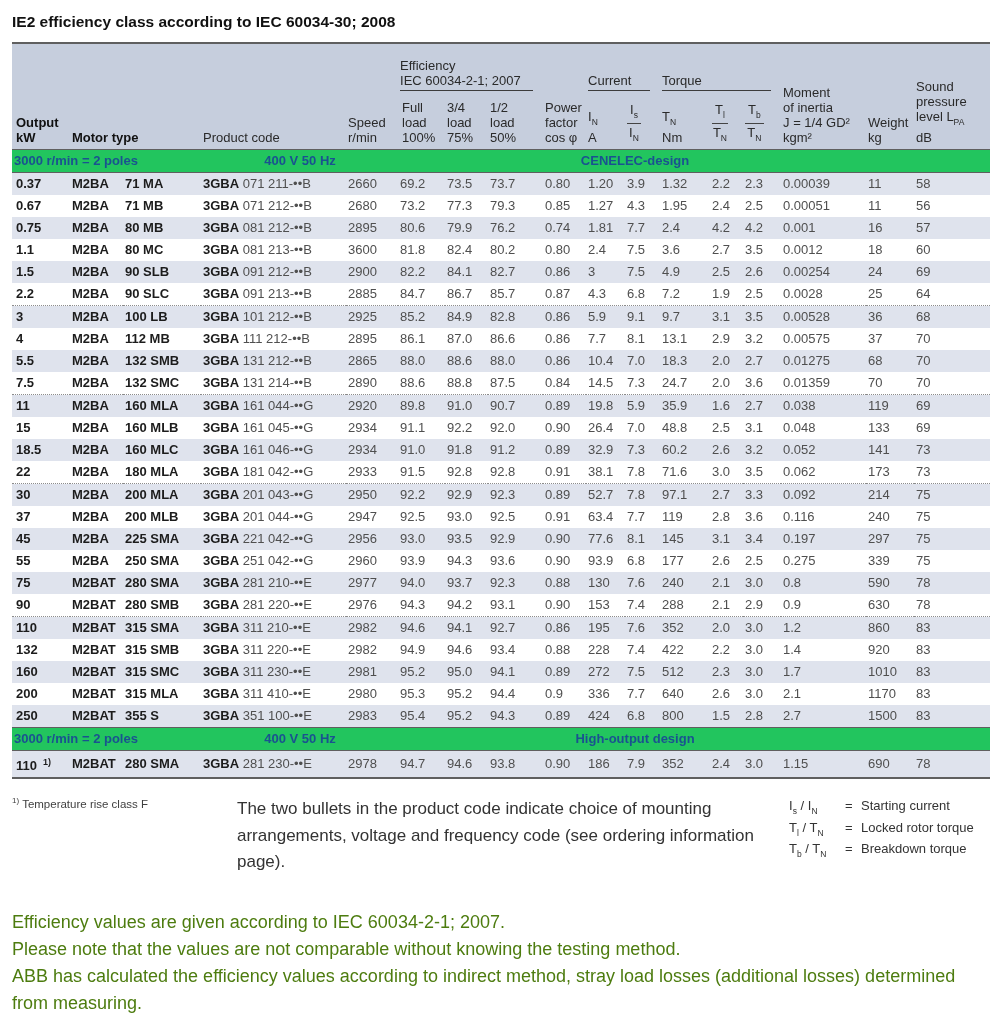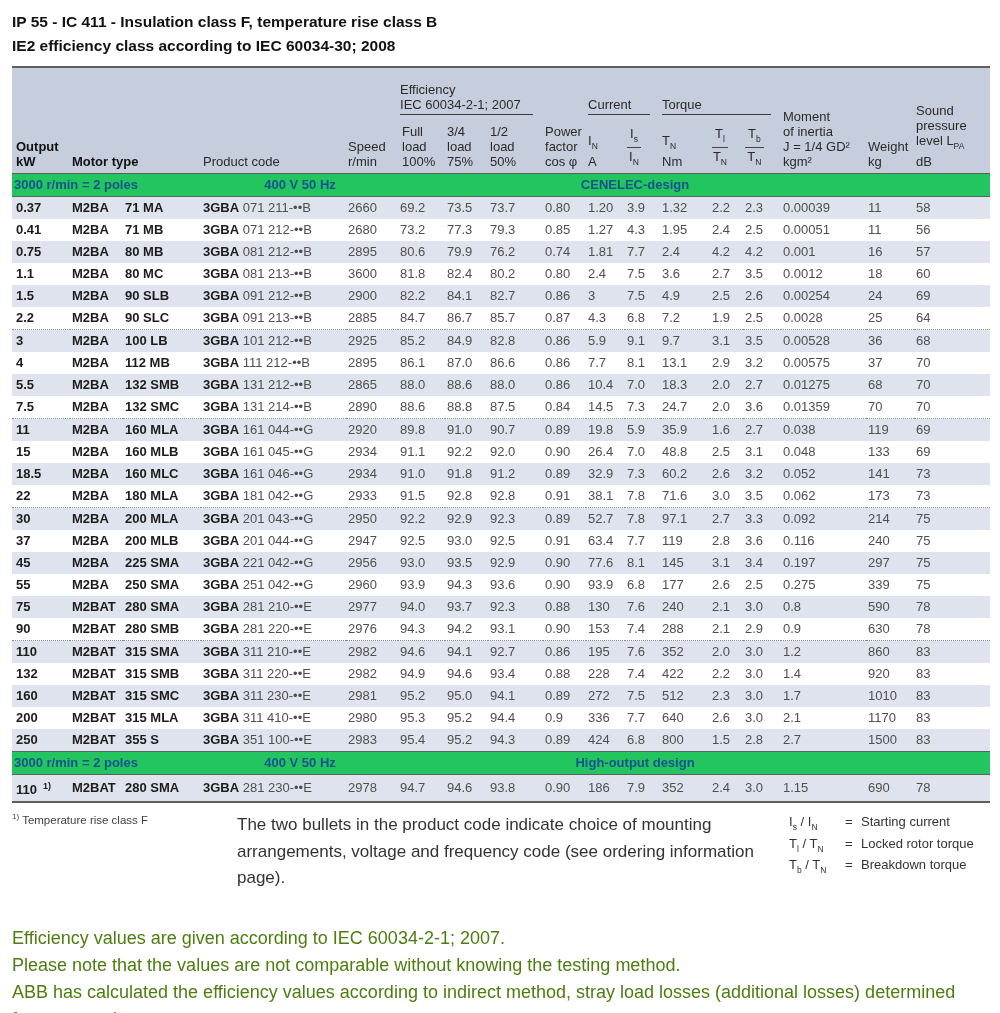--- a/index.html
+++ b/index.html
@@ -19,38 +19,37 @@
   .fnum{border-bottom:1px solid #444;padding:0 3px 2px;}
   .fden{padding-top:2px;}
   tbody td{padding:3px 1px 3px 2px;line-height:16px;color:#4f4f4f;vertical-align:middle;}
   tbody td:first-child,thead th:first-child{padding-left:4px;}
   td.b,span.b{font-weight:bold;color:#1c1c1c;}
   tr.alt td{background:#dfe3ed;}
   tr.dot td{border-top:1px dotted #8c8c8c;}
   tr.banner td{border-top:1px solid #5f5f5f;border-bottom:1px solid #5f5f5f;background:#22c55e;color:#1a5290;font-weight:bold;padding:3px 1px 3px 2px;}
   td.bm,td.br{text-align:center;}
   
-  .foot{display:flex;width:978px;margin-top:9px;align-items:flex-start;}
+  .foot{display:flex;width:978px;margin-top:17px;align-items:flex-start;}
   .fn{width:225px;font-size:11.5px;color:#3f3f3f;}
   .fn sup{font-size:8px;}
   .pcnote{width:552px;font-size:17px;color:#333;line-height:1.55;}
   .legend{font-size:13px;color:#333;line-height:1.5;}
   .leg-line{display:flex;align-items:baseline;}
   .leg-sym{width:56px;display:inline-block;}
   .leg-eq{width:16px;display:inline-block;}
   .notes{margin-top:34px;font-size:18px;color:#4d7c0f;line-height:1.5;}
   .ie{margin-top:38px;font-size:15px;color:#2e2e2e;}
 </style>
 </head>
 <body>
 
 <div class="page">
 
   <div class="title">
-    <div>IP 55 - IC 411 - Insulation class F, temperature rise class B</div>
     <div>IE2 efficiency class according to IEC 60034-30; 2008</div>
   </div>
 
   <table class="cat">
     <colgroup>
       <col style="width:58px">
         <col style="width:53px">
         <col style="width:78px">
         <col style="width:145px">
       <col style="width:52px">
@@ -182,21 +181,21 @@
           <td>1.20</td>
           <td>3.9</td>
           <td>1.32</td>
           <td>2.2</td>
           <td>2.3</td>
           <td>0.00039</td>
           <td>11</td>
           <td>58</td>
         </tr>
         <tr>
-          <td class="b">0.41</td>
+          <td class="b">0.67</td>
           <td class="b">M2BA</td>
           <td class="b">71 MB</td>
           <td><span class="b">3GBA</span> 071 212-••B</td>
           <td>2680</td>
           <td>73.2</td>
           <td>77.3</td>
           <td>79.3</td>
           <td>0.85</td>
           <td>1.27</td>
           <td>4.3</td>

